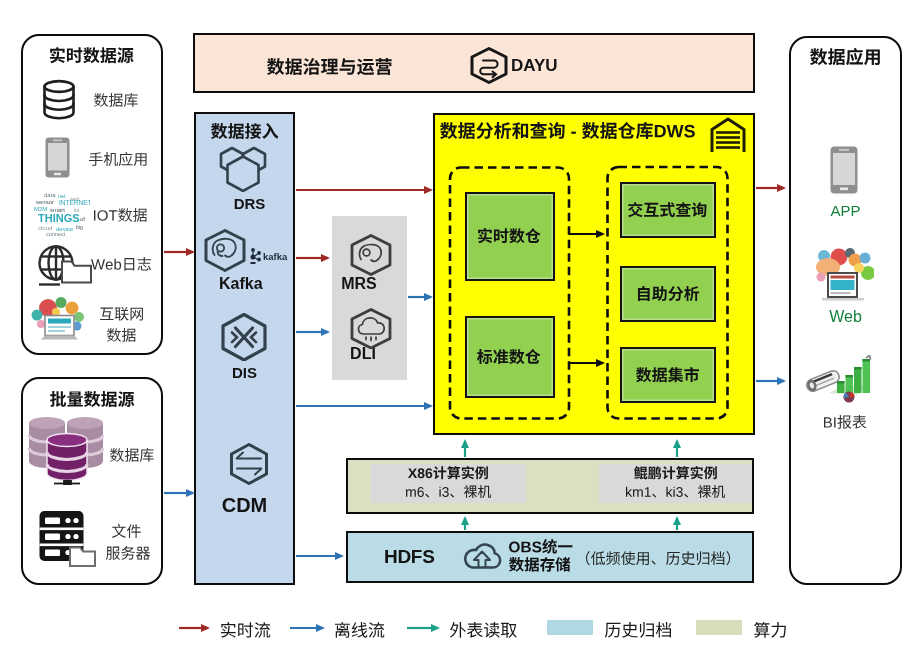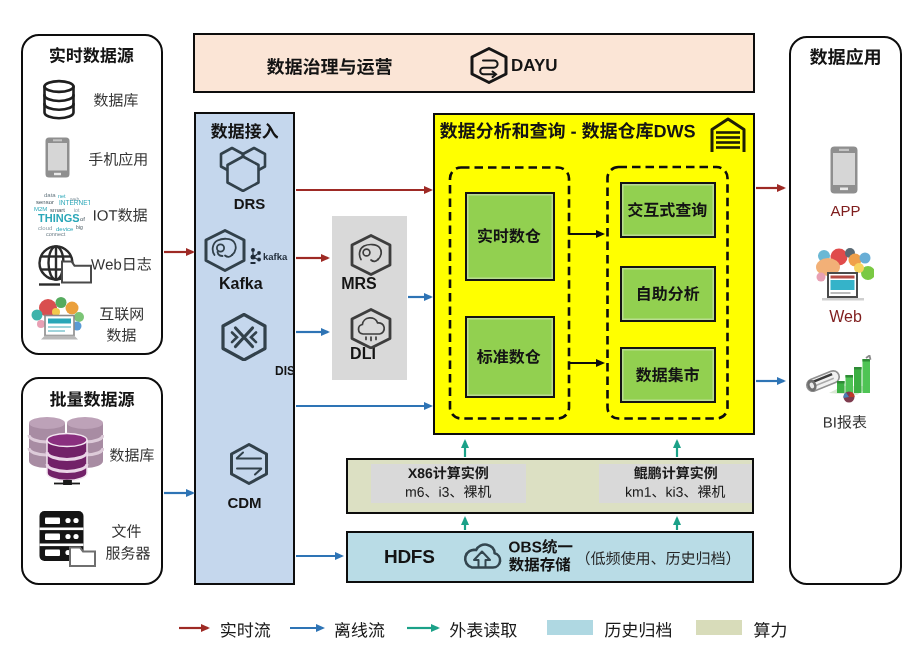--- a/index.html
+++ b/index.html
@@ -2,21 +2,21 @@
 <html><head>
 <meta charset="utf-8">
 <style>
 html,body{margin:0;padding:0;}
 body{font-family:"Liberation Sans",sans-serif;}
 #canvas{position:relative;width:914px;height:651px;background:#fff;overflow:hidden;margin-left:6px;}
 .abs{position:absolute;}
 .box{position:absolute;box-sizing:border-box;}
 .rbox{border:2.5px solid #0d0d0d;border-radius:18px;background:#fff;}
 .title{font-weight:bold;color:#141414;}
-.lbl{color:#7f1d1d;}
+.lbl{color:#15803d;}
 .ctr{text-align:center;}
 </style>
 </head>
 <body>
 <div id="canvas">
 
 <div class="box rbox" style="left:15px;top:34px;width:142px;height:321px;"></div>
 <svg class="abs" style="left:44.0px;top:47.0px;" width="85" height="18" viewBox="0 0 85 18">
       <g fill="#141414">
         <path transform="translate(-1.16,14.65) scale(0.017000,-0.017000)" d="M530 66C658 28 789 -33 866 -85L939 10C858 59 716 118 586 155ZM232 545C284 515 348 467 376 434L451 520C419 554 354 597 302 623ZM130 395C183 366 249 321 279 287L351 377C318 409 251 451 198 475ZM77 756V526H196V644H801V526H927V756H588C573 790 551 830 531 862L410 825C422 804 434 780 445 756ZM68 274V174H392C334 103 238 51 76 15C101 -11 131 -57 143 -88C364 -34 478 53 539 174H938V274H575C600 367 606 476 610 601H483C479 470 476 362 446 274Z"></path>
@@ -122,22 +122,22 @@
 <svg class="abs" style="left:205.0px;top:123.0px;" width="69" height="18" viewBox="0 0 69 18">
       <g fill="#141414">
         <path transform="translate(-0.37,14.45) scale(0.017000,-0.017000)" d="M424 838C408 800 380 745 358 710L434 676C460 707 492 753 525 798ZM374 238C356 203 332 172 305 145L223 185L253 238ZM80 147C126 129 175 105 223 80C166 45 99 19 26 3C46 -18 69 -60 80 -87C170 -62 251 -26 319 25C348 7 374 -11 395 -27L466 51C446 65 421 80 395 96C446 154 485 226 510 315L445 339L427 335H301L317 374L211 393C204 374 196 355 187 335H60V238H137C118 204 98 173 80 147ZM67 797C91 758 115 706 122 672H43V578H191C145 529 81 485 22 461C44 439 70 400 84 373C134 401 187 442 233 488V399H344V507C382 477 421 444 443 423L506 506C488 519 433 552 387 578H534V672H344V850H233V672H130L213 708C205 744 179 795 153 833ZM612 847C590 667 545 496 465 392C489 375 534 336 551 316C570 343 588 373 604 406C623 330 646 259 675 196C623 112 550 49 449 3C469 -20 501 -70 511 -94C605 -46 678 14 734 89C779 20 835 -38 904 -81C921 -51 956 -8 982 13C906 55 846 118 799 196C847 295 877 413 896 554H959V665H691C703 719 714 774 722 831ZM784 554C774 469 759 393 736 327C709 397 689 473 675 554Z"></path>
         <path transform="translate(16.63,14.45) scale(0.017000,-0.017000)" d="M485 233V-89H588V-60H830V-88H938V233H758V329H961V430H758V519H933V810H382V503C382 346 374 126 274 -22C300 -35 351 -71 371 -92C448 21 479 183 491 329H646V233ZM498 707H820V621H498ZM498 519H646V430H497L498 503ZM588 35V135H830V35ZM142 849V660H37V550H142V371L21 342L48 227L142 254V51C142 38 138 34 126 34C114 33 79 33 42 34C57 3 70 -47 73 -76C138 -76 182 -72 212 -53C243 -35 252 -5 252 50V285L355 316L340 424L252 400V550H353V660H252V849Z"></path>
         <path transform="translate(33.63,14.45) scale(0.017000,-0.017000)" d="M139 849V660H37V550H139V371C95 359 54 349 21 342L47 227L139 253V44C139 31 135 27 123 27C111 26 77 26 42 28C56 -4 70 -54 73 -83C135 -84 179 -79 209 -61C239 -42 249 -12 249 43V285L337 312L322 420L249 400V550H331V660H249V849ZM548 659H745C730 619 705 567 682 530H547L603 553C594 582 571 625 548 659ZM562 825C573 806 584 782 594 760H382V659H518L450 634C469 602 489 561 500 530H353V428H563C552 400 537 370 521 340H338V239H463C437 198 411 159 386 128C444 110 507 87 570 61C507 35 425 20 321 12C339 -12 358 -55 367 -88C509 -68 615 -40 693 7C765 -27 830 -62 874 -92L947 -1C905 26 847 56 783 84C817 126 842 176 860 239H971V340H643C655 364 667 389 677 412L596 428H958V530H796C815 561 836 598 857 634L772 659H938V760H718C706 787 690 816 675 840ZM740 239C724 195 703 159 675 130C633 146 590 162 548 176L587 239Z"></path>
         <path transform="translate(50.63,14.45) scale(0.017000,-0.017000)" d="M271 740C334 698 385 645 428 585C369 320 246 126 32 20C64 -3 120 -53 142 -78C323 29 447 198 526 427C628 239 714 34 920 -81C927 -44 959 24 978 57C655 261 666 611 346 844Z"></path>
       </g>
     </svg>
 <div class="abs title ctr" style="left:188px;top:195px;width:111px;font-size:15px;">DRS</div>
 <div class="abs title" style="left:213px;top:275px;font-size:16px;">Kafka</div>
-<div class="abs title ctr" style="left:188px;top:364px;width:101px;font-size:12px;text-align:right;">DIS</div>
-<div class="abs title ctr" style="left:188px;top:494px;width:101px;font-size:15px;">CDM</div>
+<div class="abs title ctr" style="left:188px;top:364px;width:101px;font-size:15px;">DIS</div>
+<div class="abs title ctr" style="left:188px;top:494px;width:101px;font-size:20px;">CDM</div>
 
 <div class="box" style="left:326px;top:216px;width:75px;height:164px;background:#D9D9D9;"></div>
 <div class="abs title ctr" style="left:326px;top:275px;width:54px;font-size:16px;">MRS</div>
 <div class="abs title ctr" style="left:326px;top:345px;width:62px;font-size:16px;">DLI</div>
 
 <div class="box" style="left:427px;top:113px;width:322px;height:322px;background:#FFFF00;border:2.5px solid #0d0d0d;"></div>
 <svg class="abs" style="left:434.0px;top:122.0px;" width="256" height="19" viewBox="0 0 256 19">
       <g fill="#141414">
         <path transform="translate(-0.40,15.37) scale(0.018000,-0.018000)" d="M424 838C408 800 380 745 358 710L434 676C460 707 492 753 525 798ZM374 238C356 203 332 172 305 145L223 185L253 238ZM80 147C126 129 175 105 223 80C166 45 99 19 26 3C46 -18 69 -60 80 -87C170 -62 251 -26 319 25C348 7 374 -11 395 -27L466 51C446 65 421 80 395 96C446 154 485 226 510 315L445 339L427 335H301L317 374L211 393C204 374 196 355 187 335H60V238H137C118 204 98 173 80 147ZM67 797C91 758 115 706 122 672H43V578H191C145 529 81 485 22 461C44 439 70 400 84 373C134 401 187 442 233 488V399H344V507C382 477 421 444 443 423L506 506C488 519 433 552 387 578H534V672H344V850H233V672H130L213 708C205 744 179 795 153 833ZM612 847C590 667 545 496 465 392C489 375 534 336 551 316C570 343 588 373 604 406C623 330 646 259 675 196C623 112 550 49 449 3C469 -20 501 -70 511 -94C605 -46 678 14 734 89C779 20 835 -38 904 -81C921 -51 956 -8 982 13C906 55 846 118 799 196C847 295 877 413 896 554H959V665H691C703 719 714 774 722 831ZM784 554C774 469 759 393 736 327C709 397 689 473 675 554Z"></path>
         <path transform="translate(17.60,15.37) scale(0.018000,-0.018000)" d="M485 233V-89H588V-60H830V-88H938V233H758V329H961V430H758V519H933V810H382V503C382 346 374 126 274 -22C300 -35 351 -71 371 -92C448 21 479 183 491 329H646V233ZM498 707H820V621H498ZM498 519H646V430H497L498 503ZM588 35V135H830V35ZM142 849V660H37V550H142V371L21 342L48 227L142 254V51C142 38 138 34 126 34C114 33 79 33 42 34C57 3 70 -47 73 -76C138 -76 182 -72 212 -53C243 -35 252 -5 252 50V285L355 316L340 424L252 400V550H353V660H252V849Z"></path>

